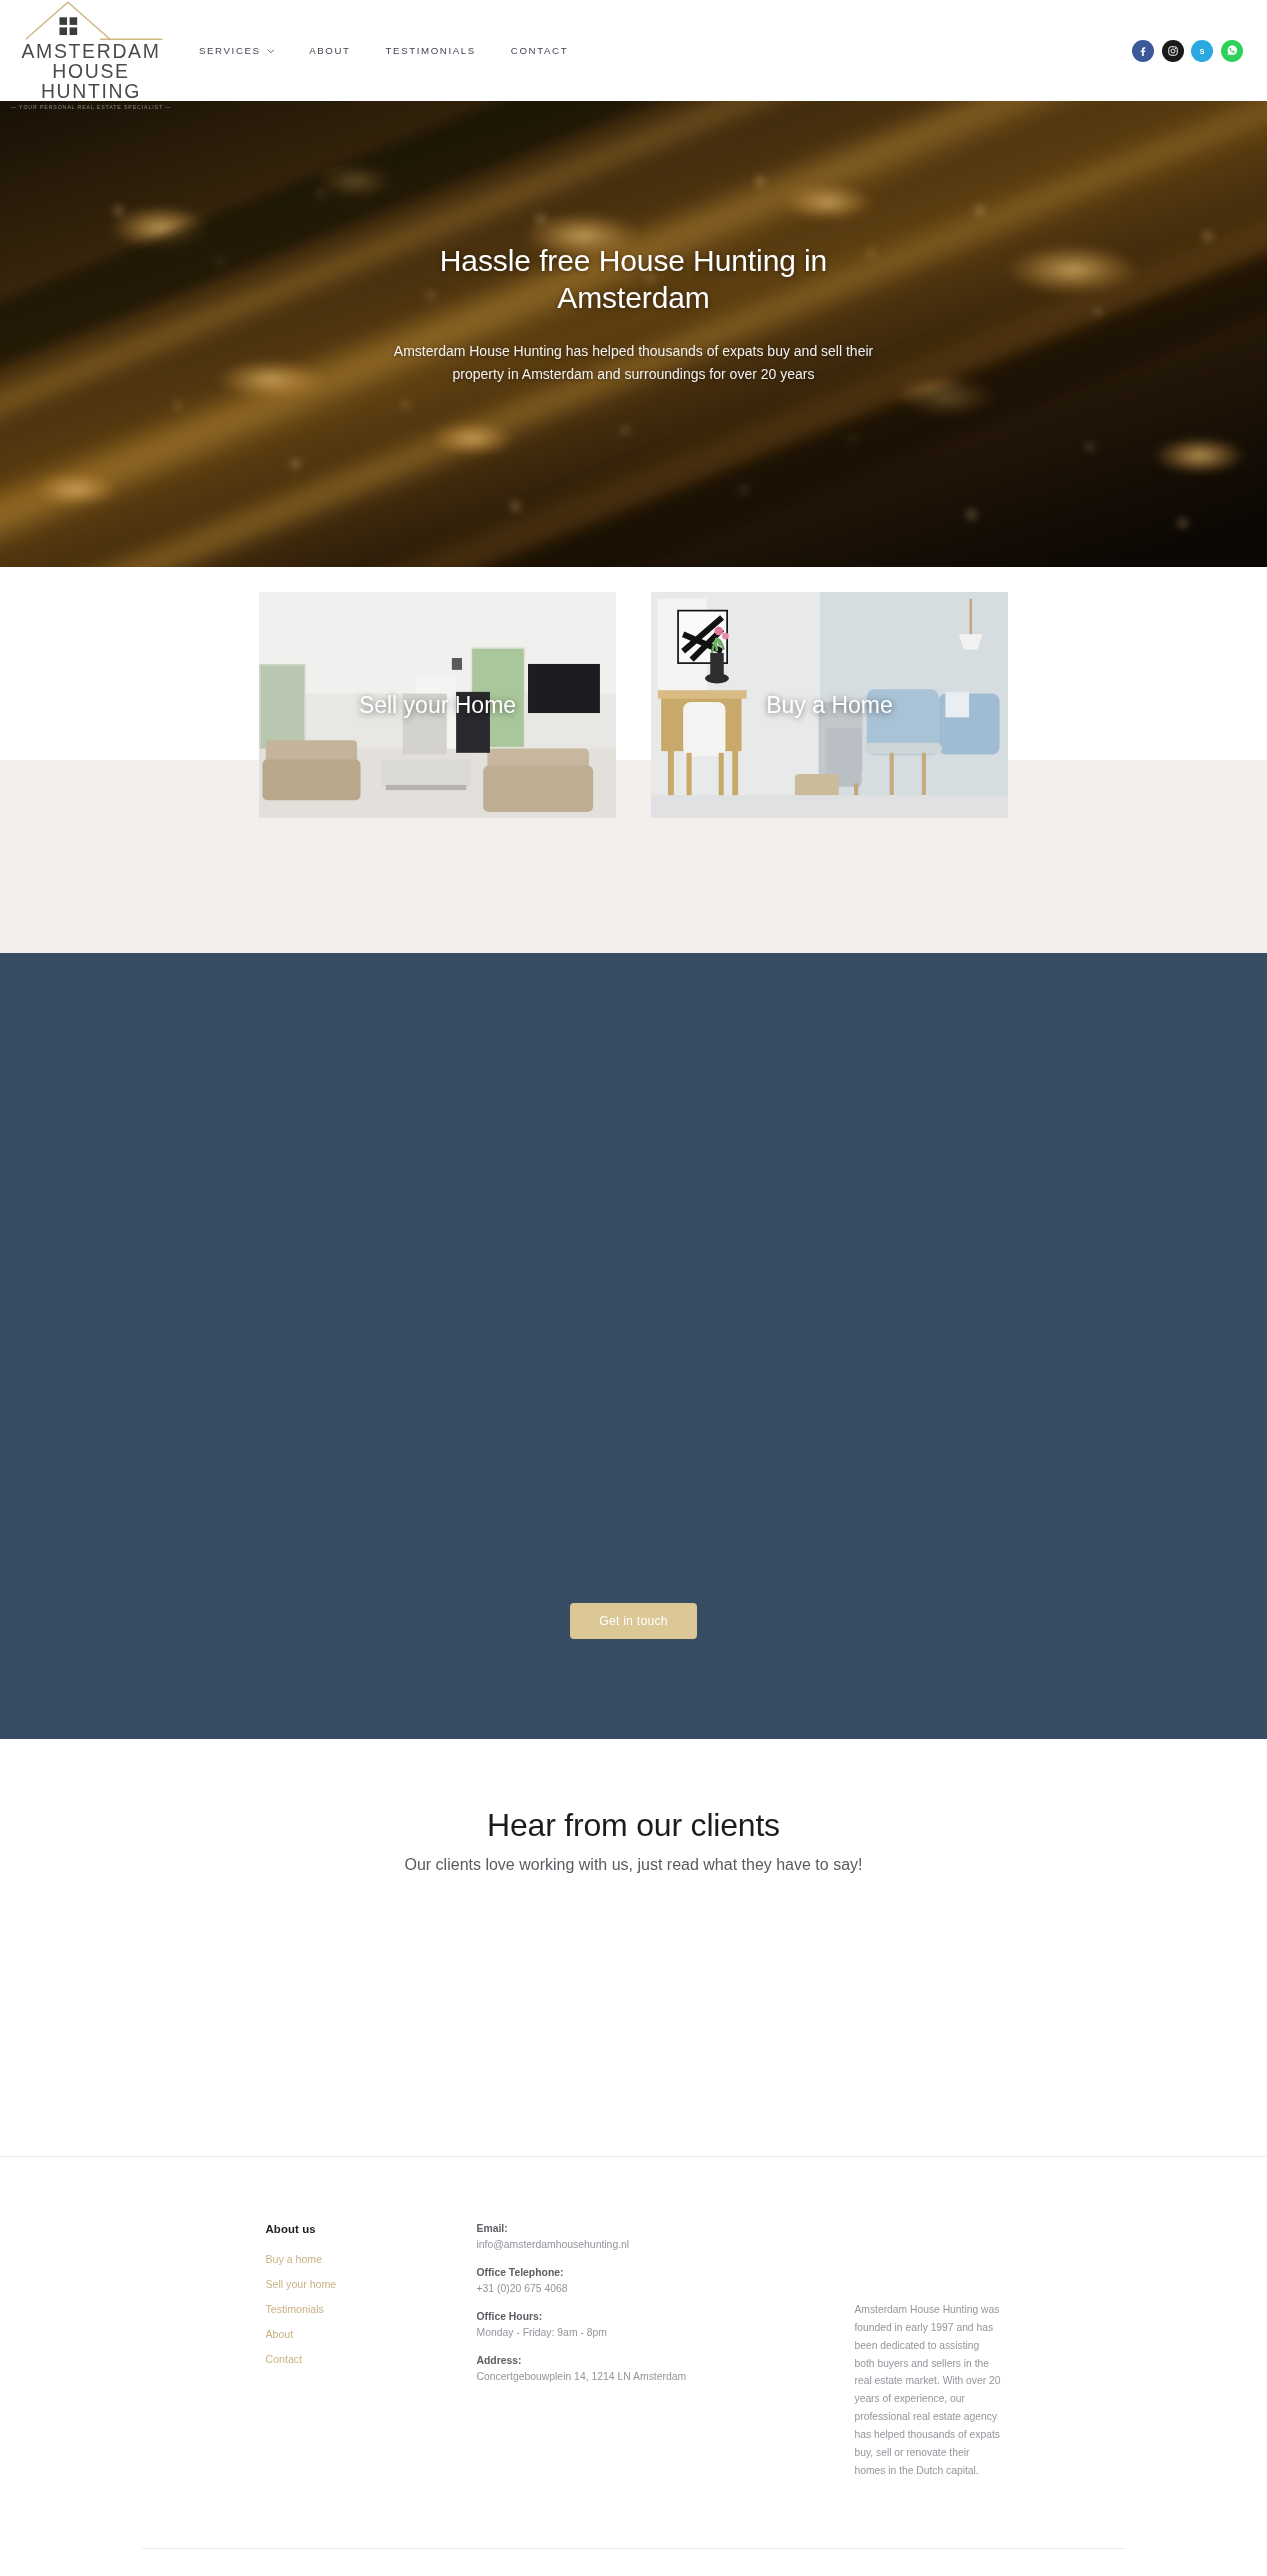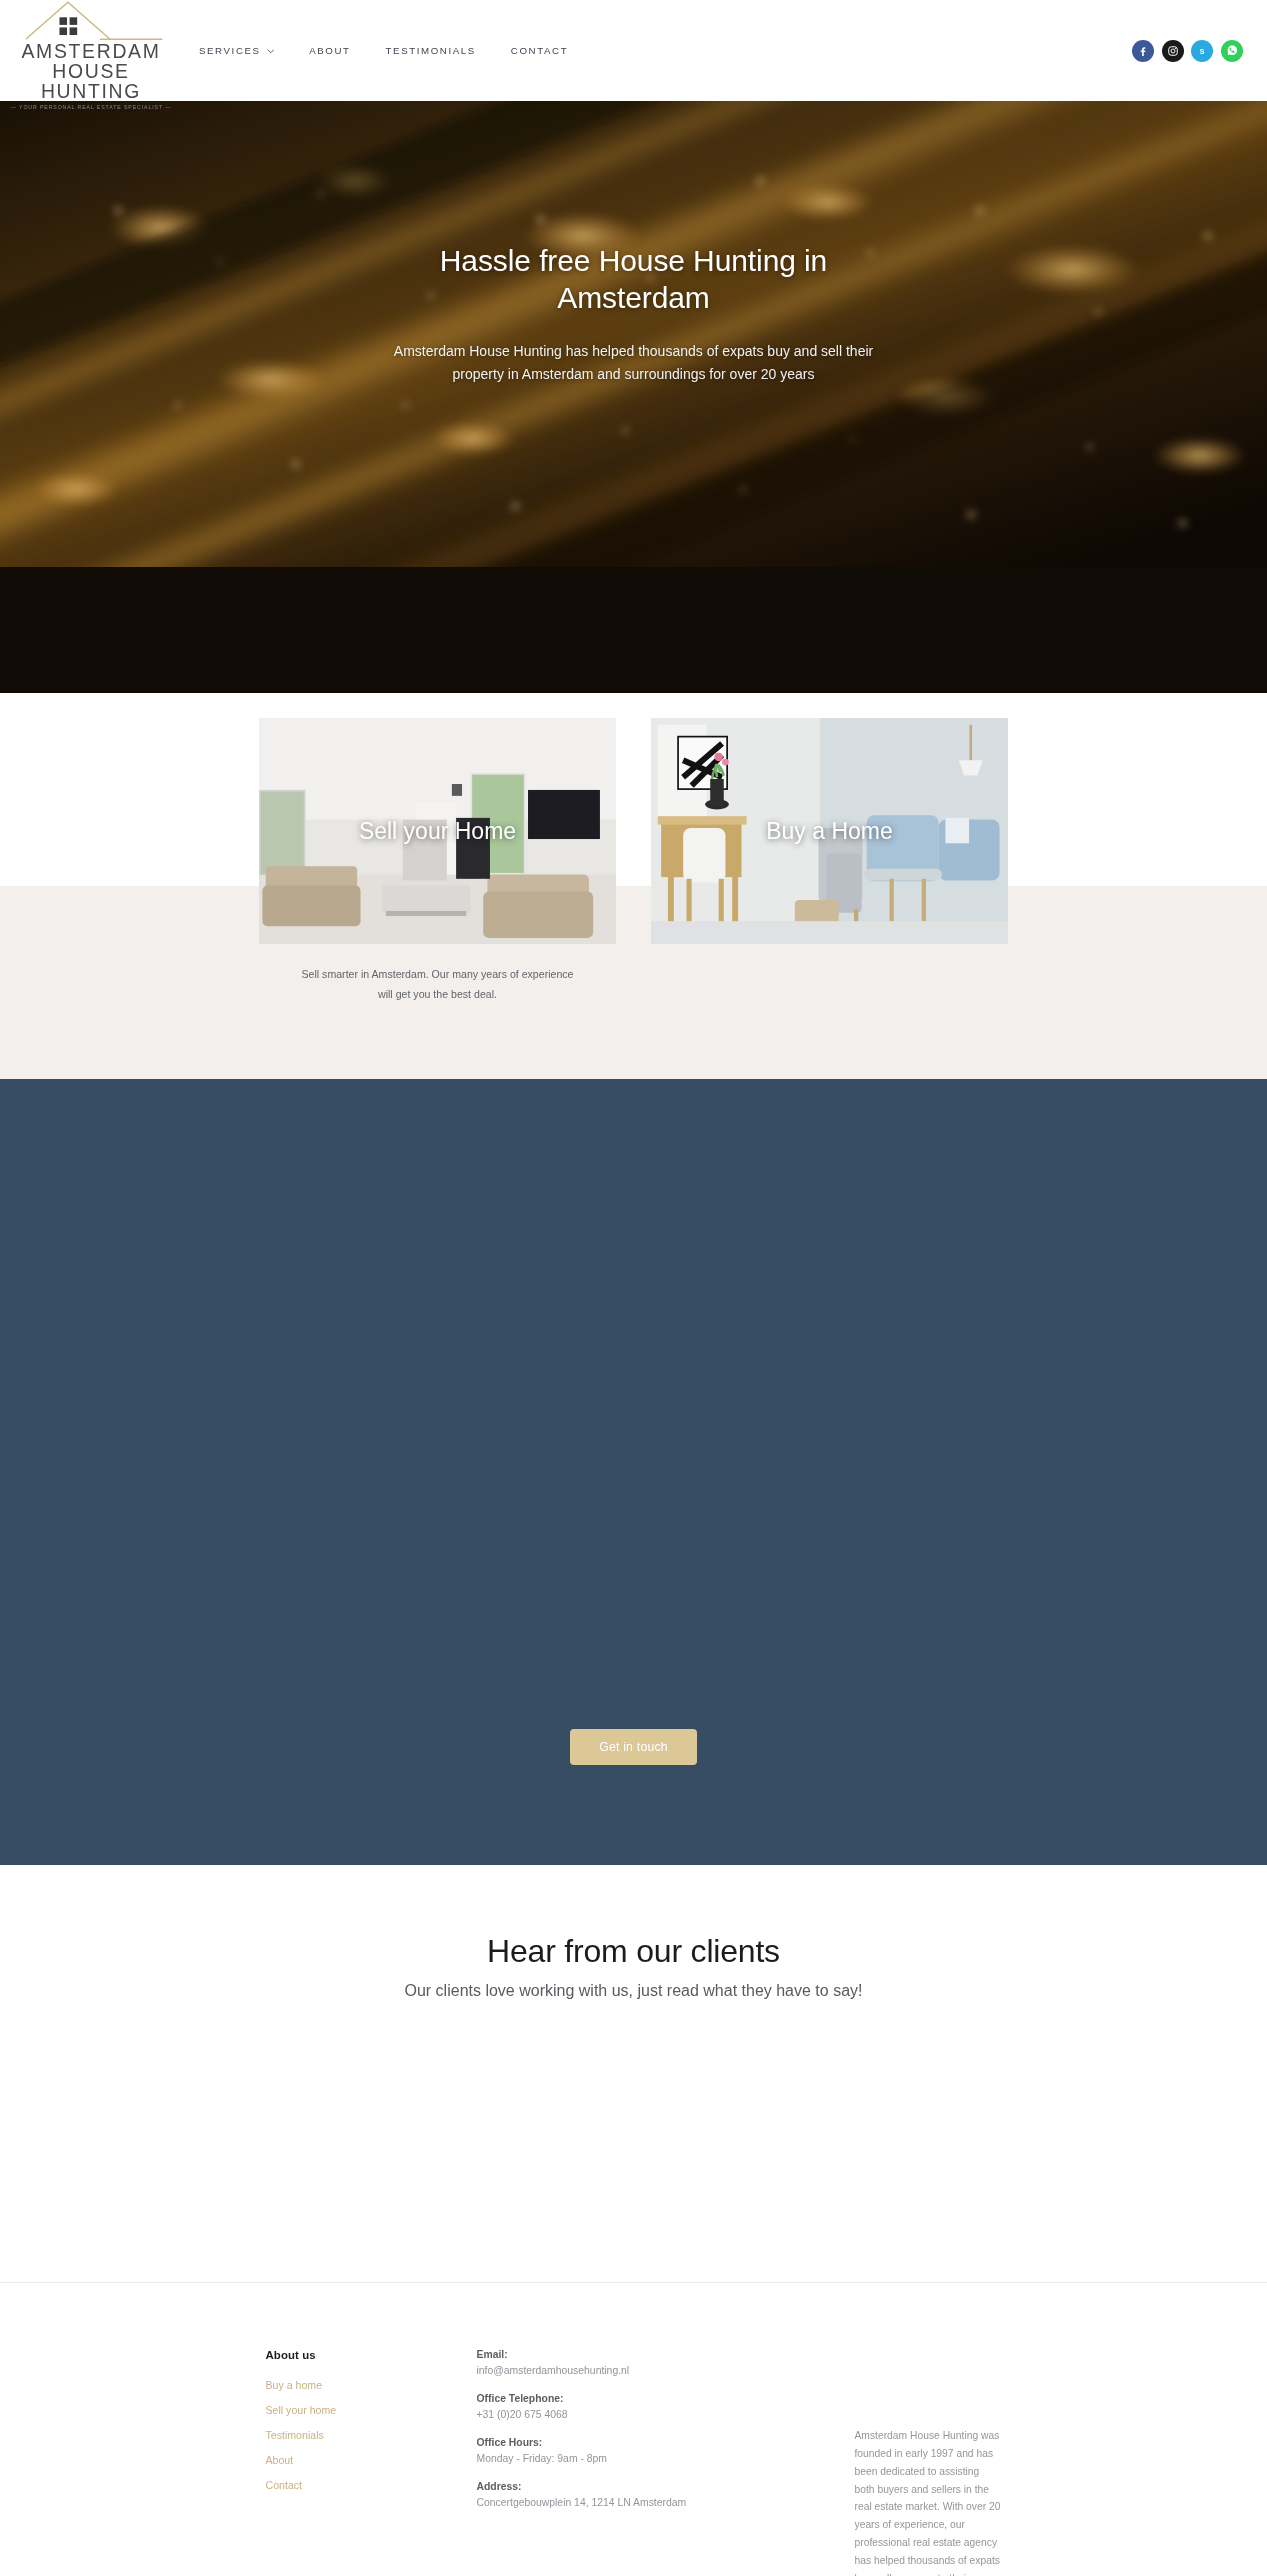--- a/index.html
+++ b/index.html
@@ -47,21 +47,21 @@
     display:flex; align-items:center; justify-content:center; cursor:pointer;
   }
   .sicon svg { display:block; }
   .s-fb { background:#3b5998; }
   .s-ig { background:#1a1a1a; }
   .s-sk { background:#2aa9e0; }
   .s-wa { background:#2fd15a; }
 
   
   .hero {
-    height:592px; position:relative; overflow:hidden;
+    height:466px; position:relative; overflow:hidden;
     display:flex; flex-direction:column; align-items:center;
     background:#120c07;
   }
   .hero-bg { position:absolute; inset:0; }
   .hero-overlay { position:absolute; inset:0; background:rgba(15,10,5,0.18); }
   .hero-inner {
     position:relative; z-index:3; width:541px; text-align:center;
     margin-top:142px;
   }
   .hero-title {
@@ -318,21 +318,20 @@
               <rect x="145" y="198" width="105" height="32" rx="3" fill="#d9d7d4" opacity="0.85"></rect>
               <rect x="150" y="228" width="95" height="6" fill="#b5b3af"></rect>
               <rect x="270" y="185" width="120" height="70" rx="6" fill="#c6b79e"></rect>
               <rect x="265" y="205" width="130" height="55" rx="7" fill="#bdad92"></rect>
               <rect x="170" y="120" width="52" height="72" fill="#d4d2ce"></rect>
               <rect x="233" y="118" width="40" height="72" fill="#2a2a2e"></rect>
             </svg>
           </div>
           <span class="card-title">Sell your Home</span>
         </a>
-        <p class="card-desc">Sell smarter in Amsterdam. Our many years of experience will get you the best deal.</p>
       </div>
 
       <div class="card">
         <a class="card-img">
           <div class="photo">
             <svg width="357" height="226" viewBox="0 0 422 267" preserveAspectRatio="none">
               <rect width="422" height="267" fill="#dfe2e4"></rect>
               <rect x="0" y="0" width="200" height="267" fill="#e8eaea"></rect>
               <rect x="200" y="0" width="222" height="267" fill="#d6dde1"></rect>
               <rect x="8" y="8" width="58" height="118" fill="#f4f4f3"></rect>

